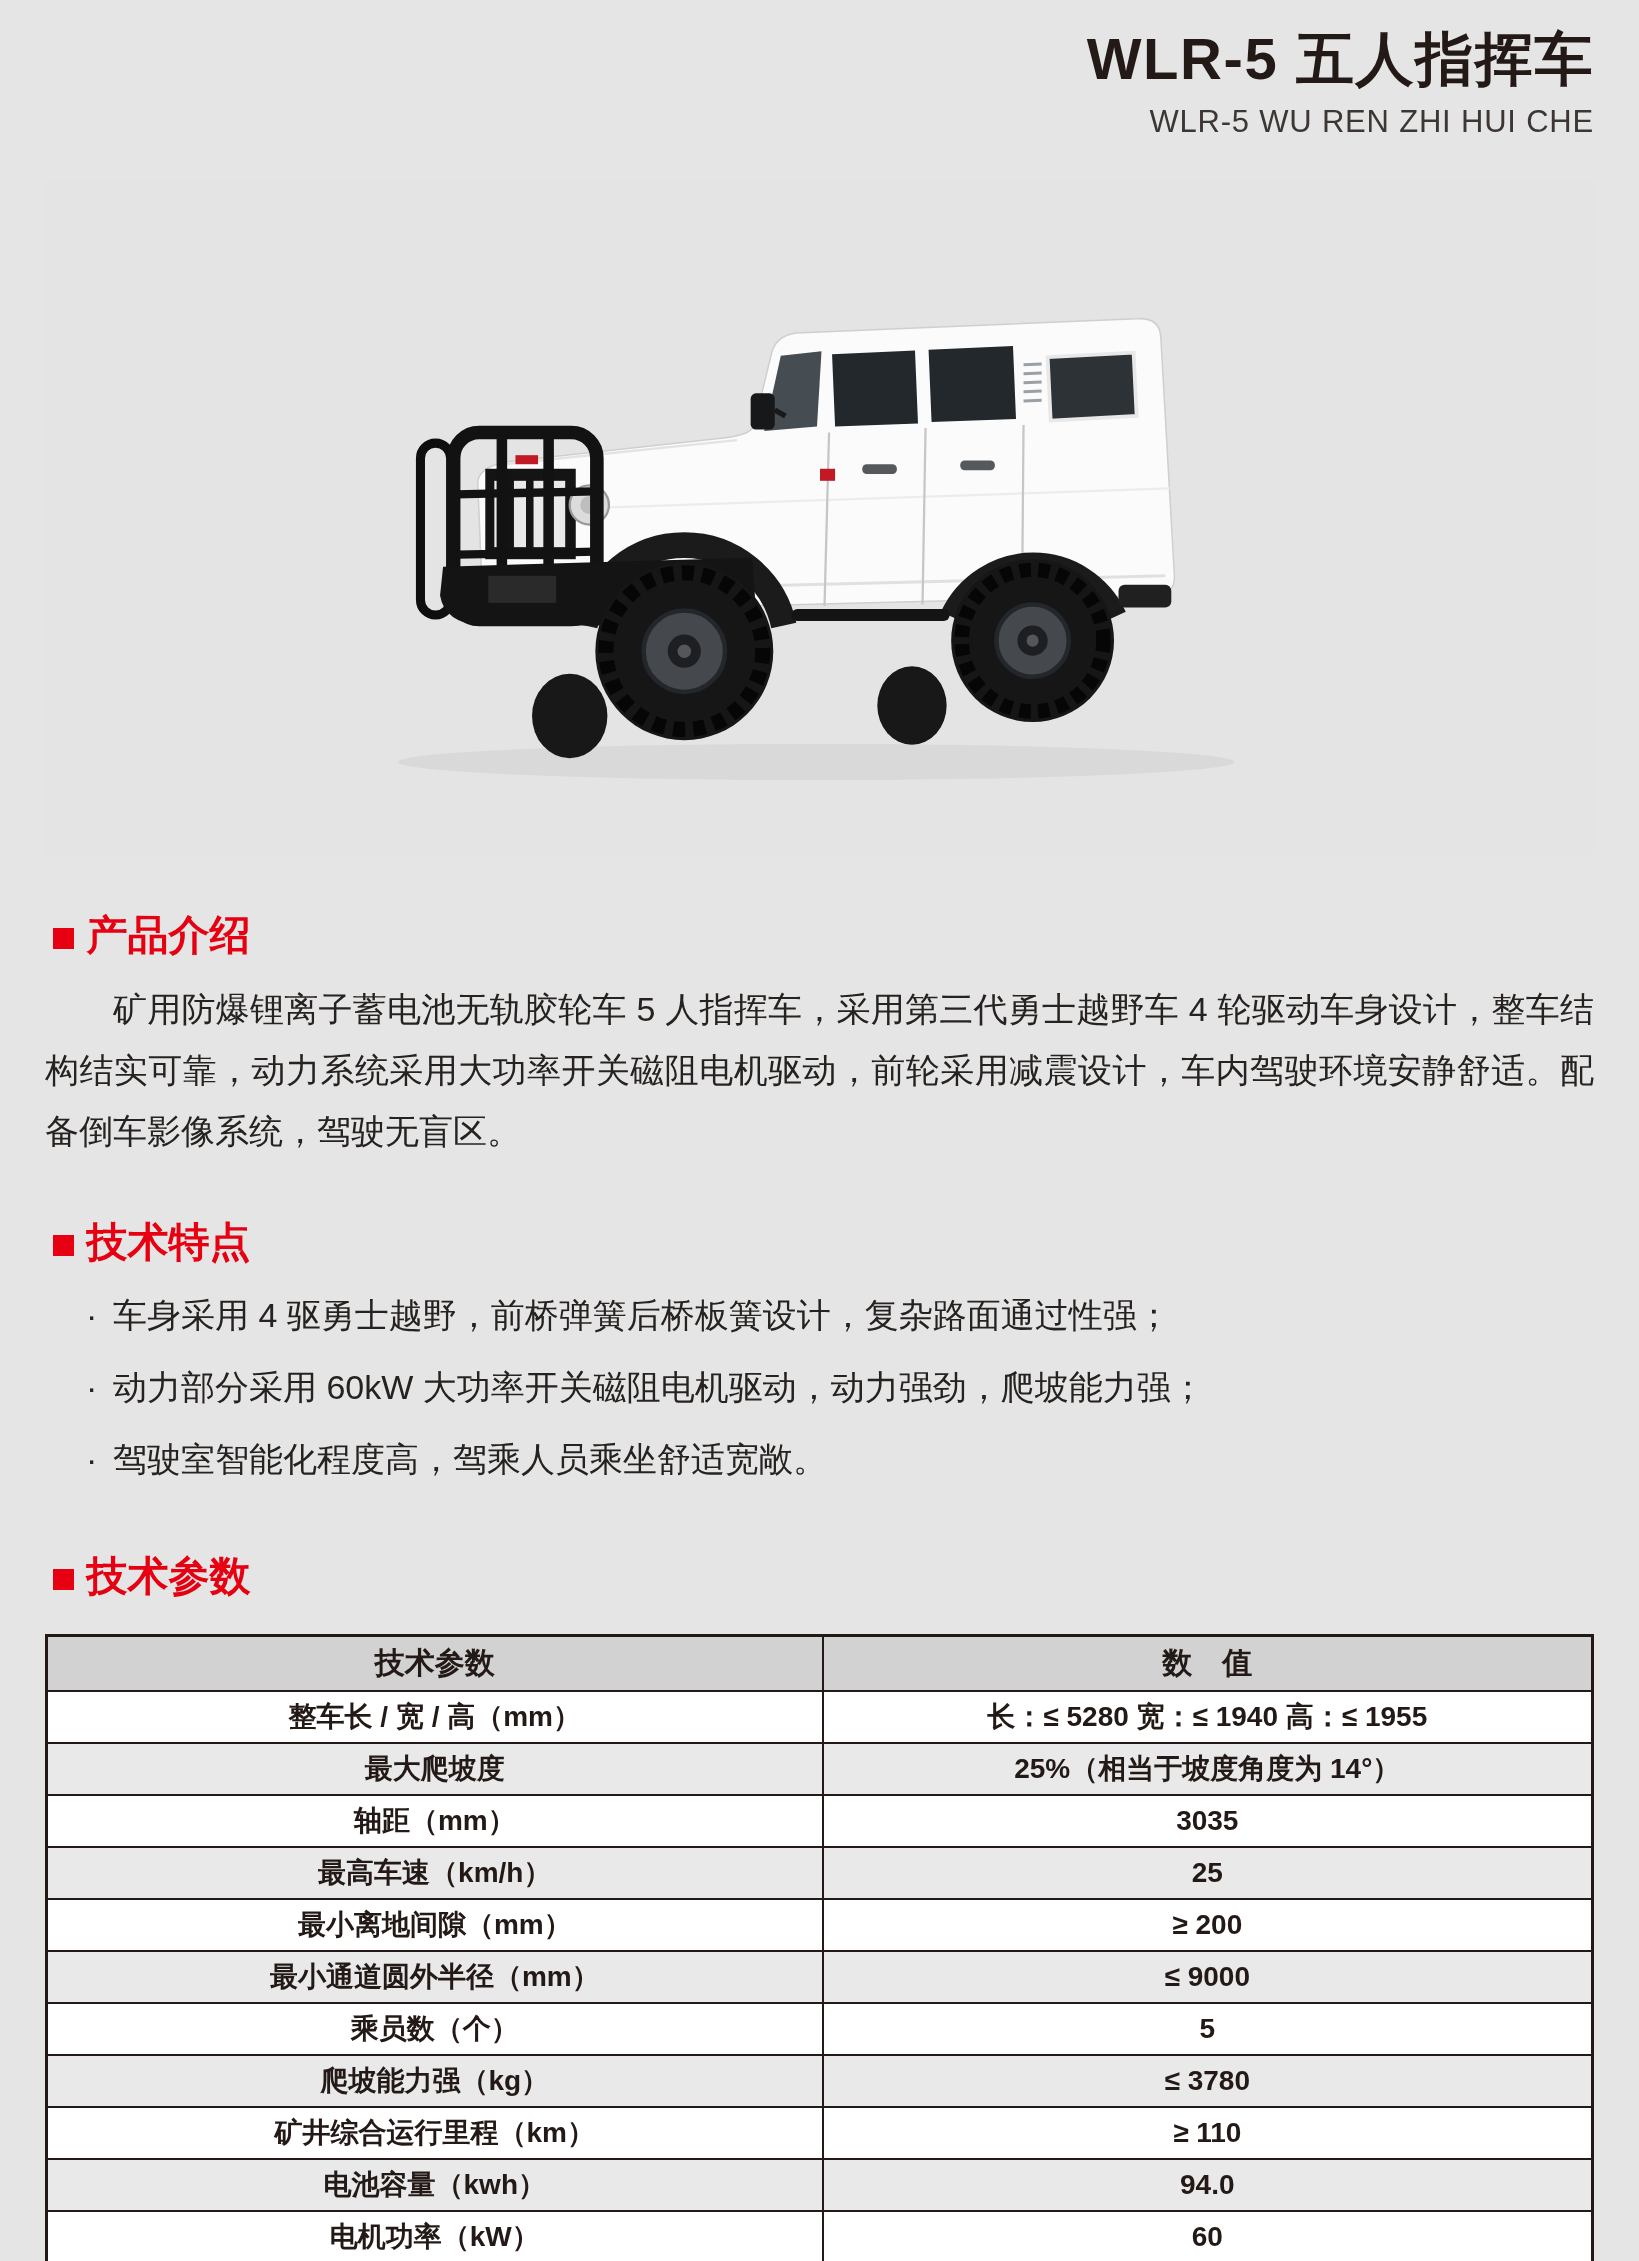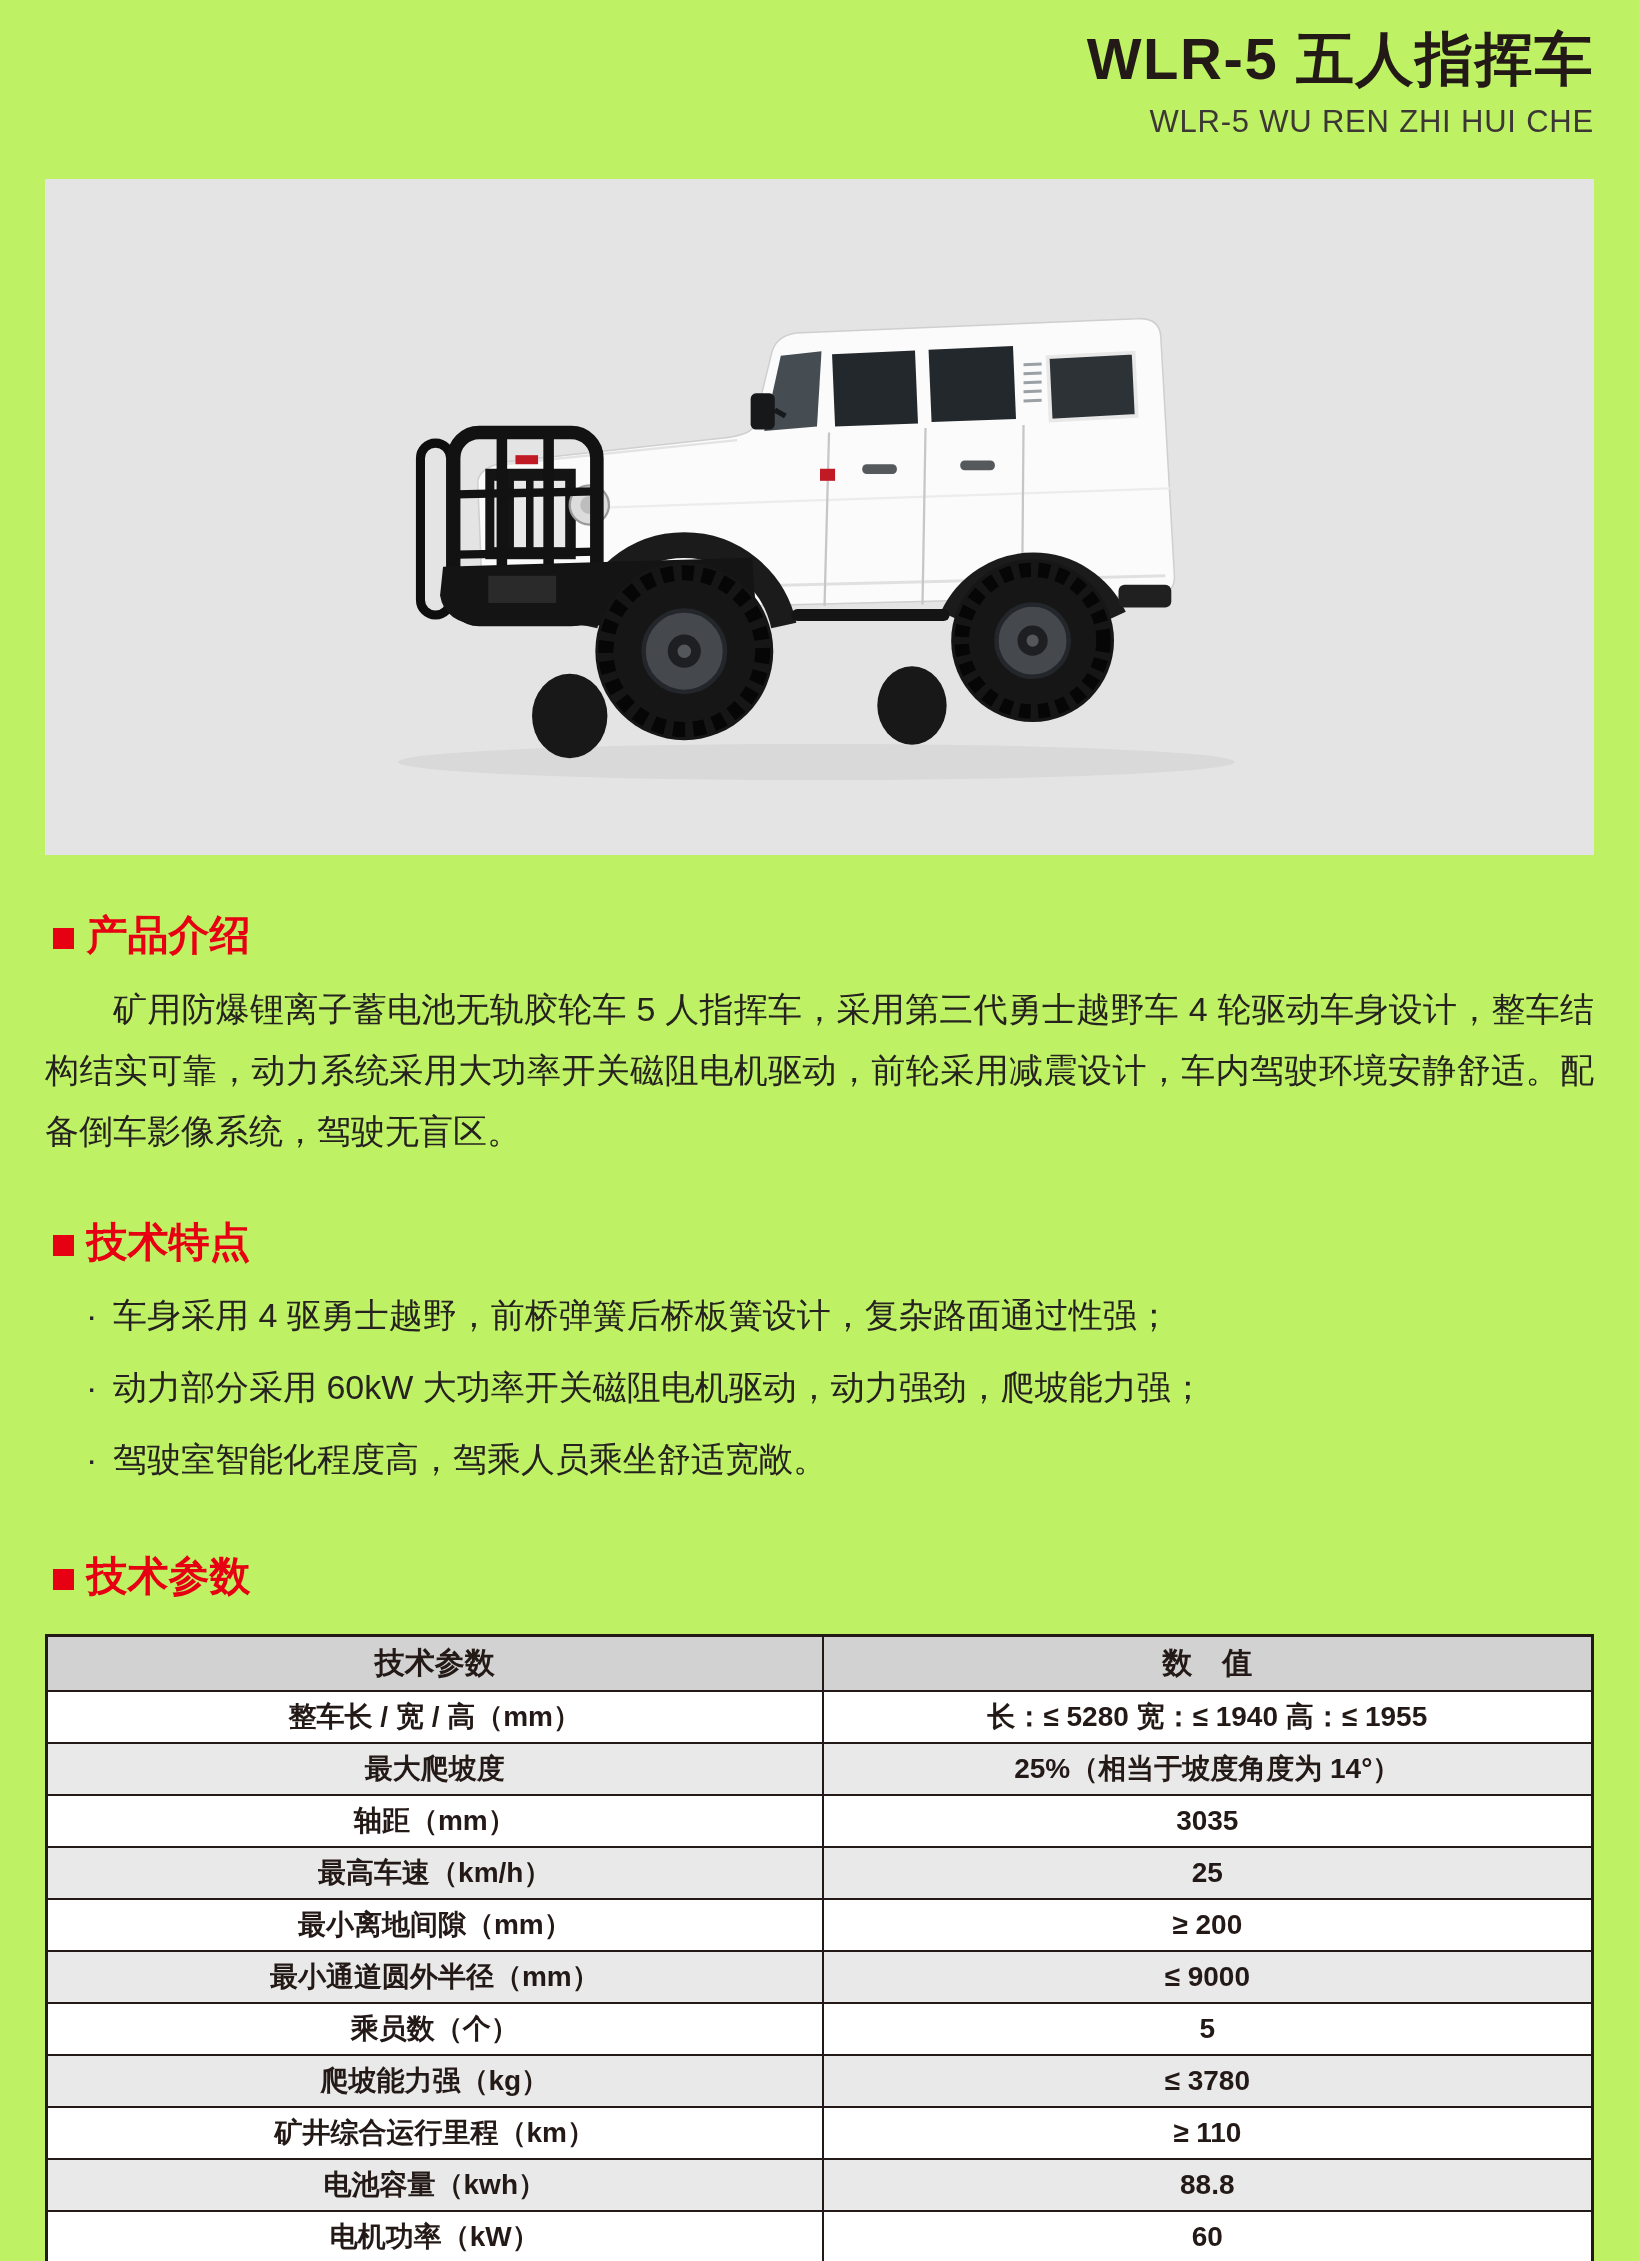--- a/index.html
+++ b/index.html
@@ -1,18 +1,18 @@
 <!DOCTYPE html>
 <html lang="zh" style="font-size:12.5px"><head>
 <meta charset="utf-8">
 <style>
   html,body{margin:0;padding:0;background:#ffffff;}
   .page{
     width:1639px;height:2261px;overflow:hidden;box-sizing:border-box;
-    background:#bef264;color:#262220;position:relative;
+    background:#e5e5e5;color:#262220;position:relative;
     padding:15.7px 45px 0 45px;
     font-family:"Liberation Sans","DejaVu Sans",sans-serif;
   }
   
   .title{margin:11px 0 0;font-size:58px;line-height:1.1;font-weight:700;
          text-align:right;color:#231916;letter-spacing:1.6px;}
   .subtitle{margin-top:12.5px;font-size:31px;line-height:1.2;text-align:right;
             color:#3c3734;letter-spacing:0.8px;}
   
   .hero{margin:39px 0 0;height:676px;background:#e4e4e4;
@@ -208,21 +208,21 @@
         <tr>
           <td>爬坡能力强（kg）</td>
           <td>≤ 3780</td>
         </tr>
         <tr>
           <td>矿井综合运行里程（km）</td>
           <td>≥ 110</td>
         </tr>
         <tr>
           <td>电池容量（kwh）</td>
-          <td>88.8</td>
+          <td>94.0</td>
         </tr>
         <tr>
           <td>电机功率（kW）</td>
           <td>60</td>
         </tr>
       </tbody>
     </table>
   </section>
 
 </div>

